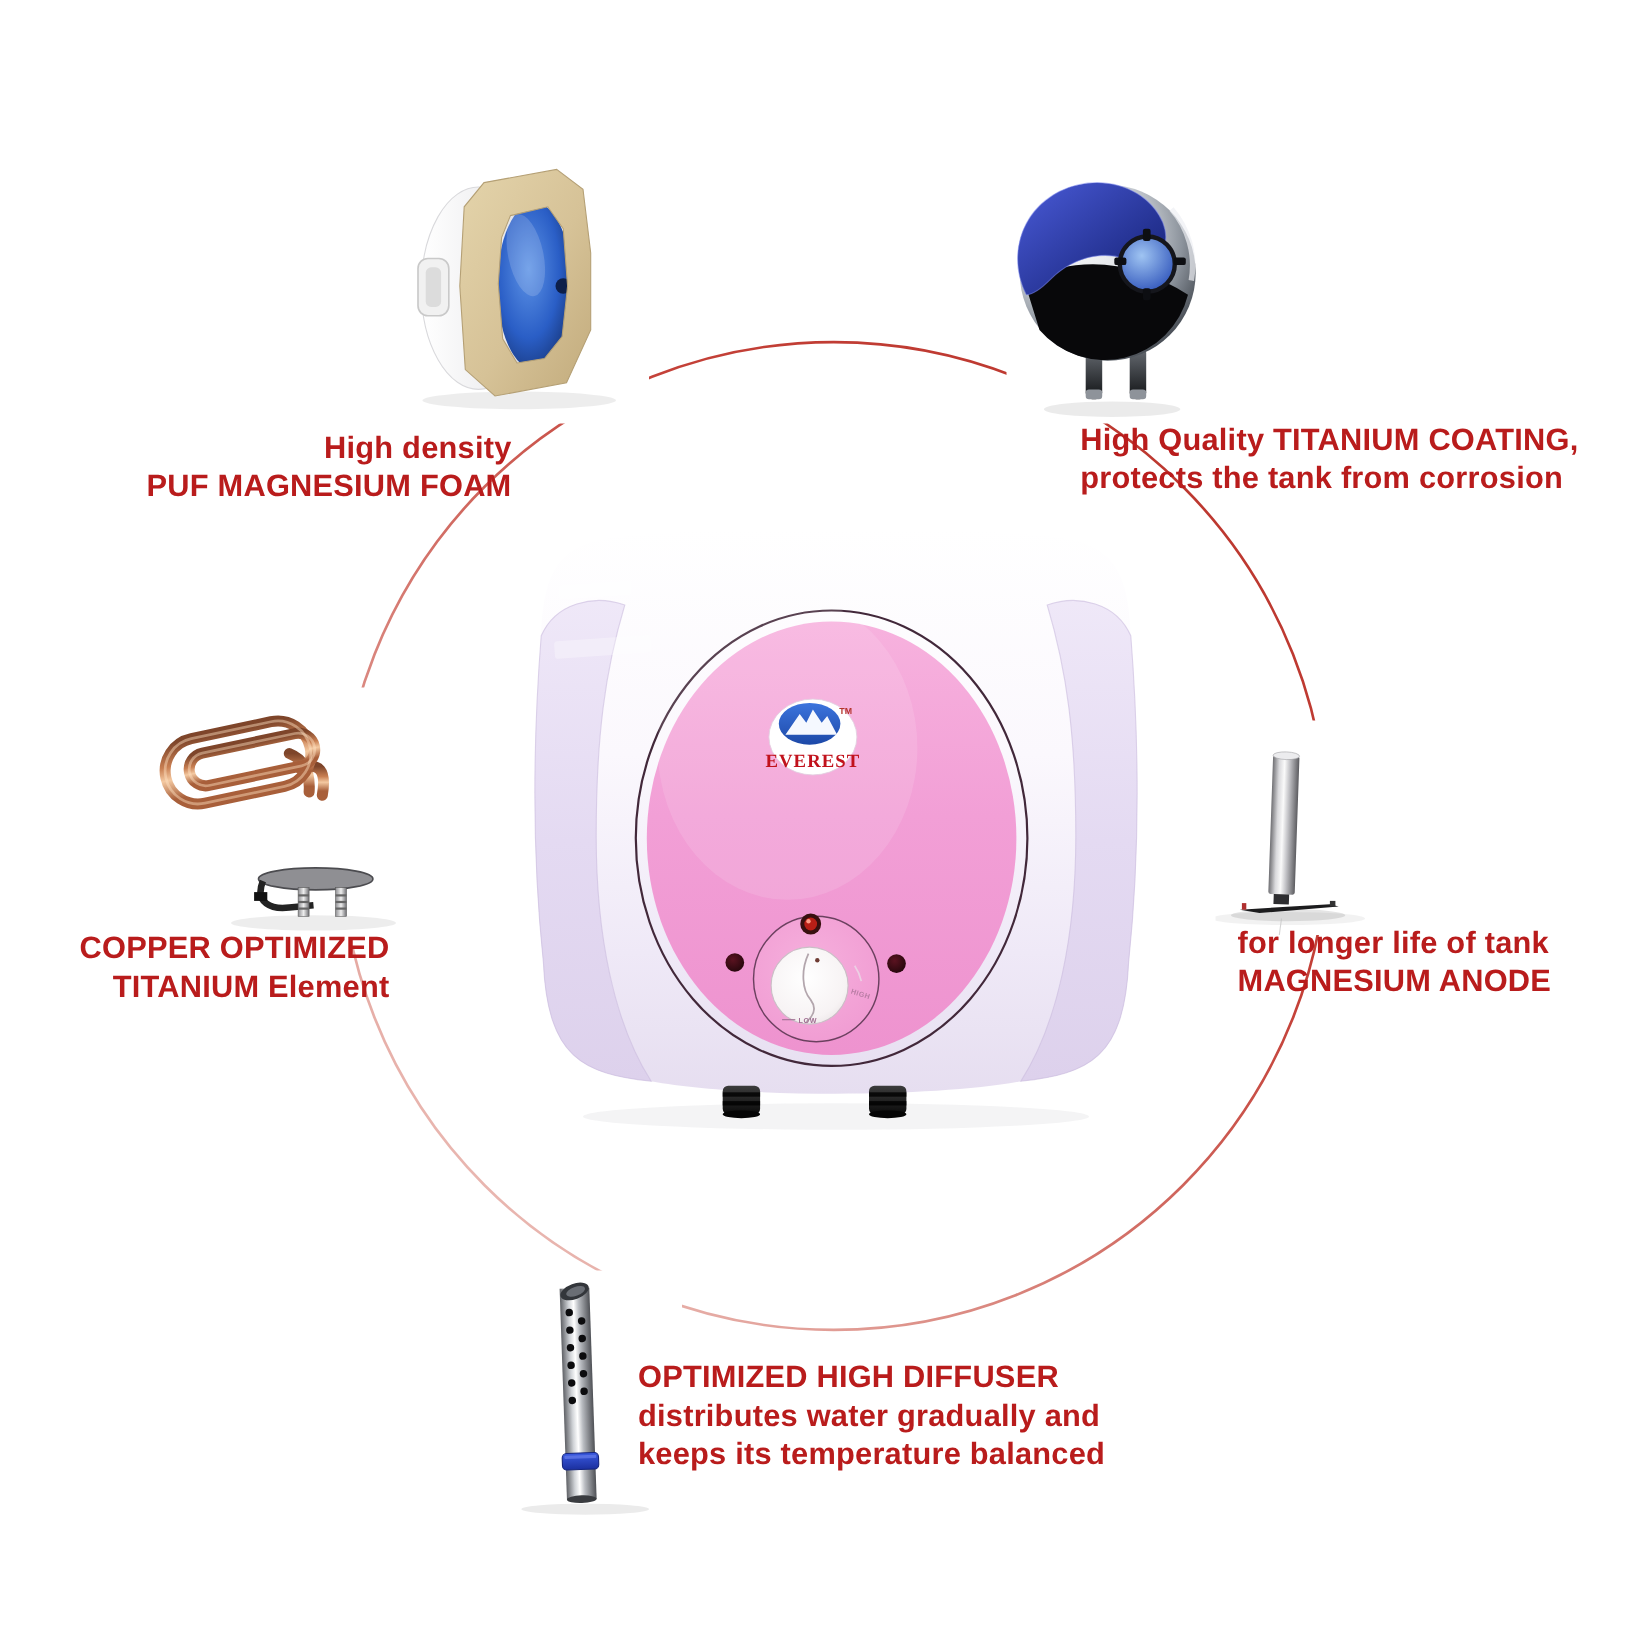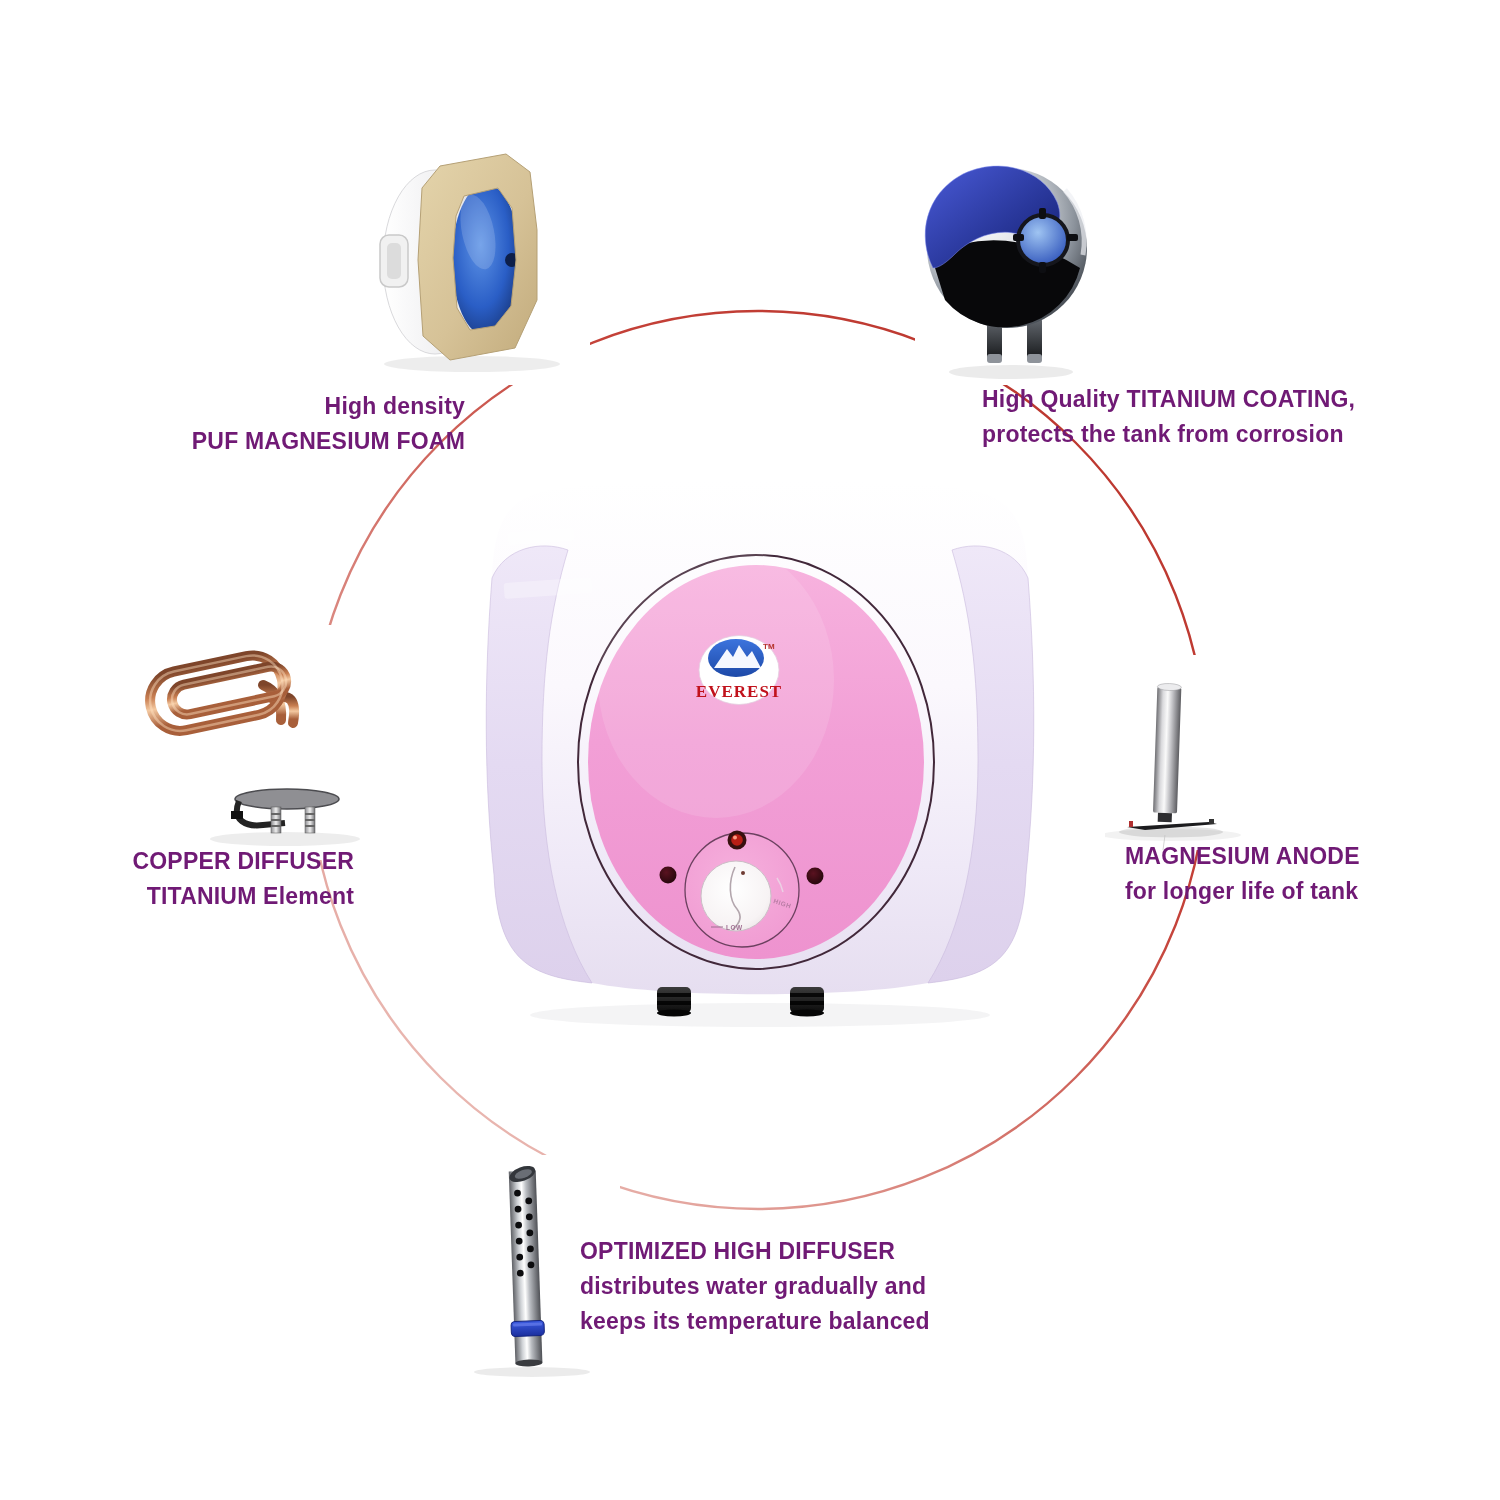--- a/index.html
+++ b/index.html
@@ -5,23 +5,23 @@
   html,body{margin:0;padding:0;background:#ffffff;}
   #canvas{
     position:relative;width:1500px;height:1500px;margin:0 auto;
     background:#ffffff;overflow:hidden;
     font-family:"Liberation Sans", sans-serif;
   }
   .abs{position:absolute;}
   .callout{
     position:absolute;
     font-weight:bold;
-    font-size:23px;
+    font-size:28px;
     line-height:35px;
-    color:#701a75;
+    color:#b91c1c;
     letter-spacing:0.2px;
     white-space:nowrap;
   }
   .callout .ln{display:block;}
   .align-right{text-align:right;}
   .align-left{text-align:left;}
   svg{display:block;}
   .art-bg{background:#ffffff;}
 </style>
 </head>
@@ -344,27 +344,27 @@
     <span class="ln">High density</span>
     <span class="ln">PUF MAGNESIUM FOAM</span>
   </div>
 
   <div class="callout align-left" style="left:982px;top:382px">
     <span class="ln">High Quality TITANIUM COATING,</span>
     <span class="ln">protects the tank from corrosion</span>
   </div>
 
   <div class="callout align-right" style="right:1146px;top:844px">
-    <span class="ln">COPPER DIFFUSER</span>
+    <span class="ln">COPPER OPTIMIZED</span>
     <span class="ln">TITANIUM Element</span>
   </div>
 
   <div class="callout align-left" style="left:1125px;top:839px">
+    <span class="ln">for longer life of tank</span>
     <span class="ln">MAGNESIUM ANODE</span>
-    <span class="ln">for longer life of tank</span>
   </div>
 
   <div class="callout align-left" style="left:580px;top:1234px">
     <span class="ln">OPTIMIZED HIGH DIFFUSER</span>
     <span class="ln">distributes water gradually and</span>
     <span class="ln">keeps its temperature balanced</span>
   </div>
 
 </div>
 

